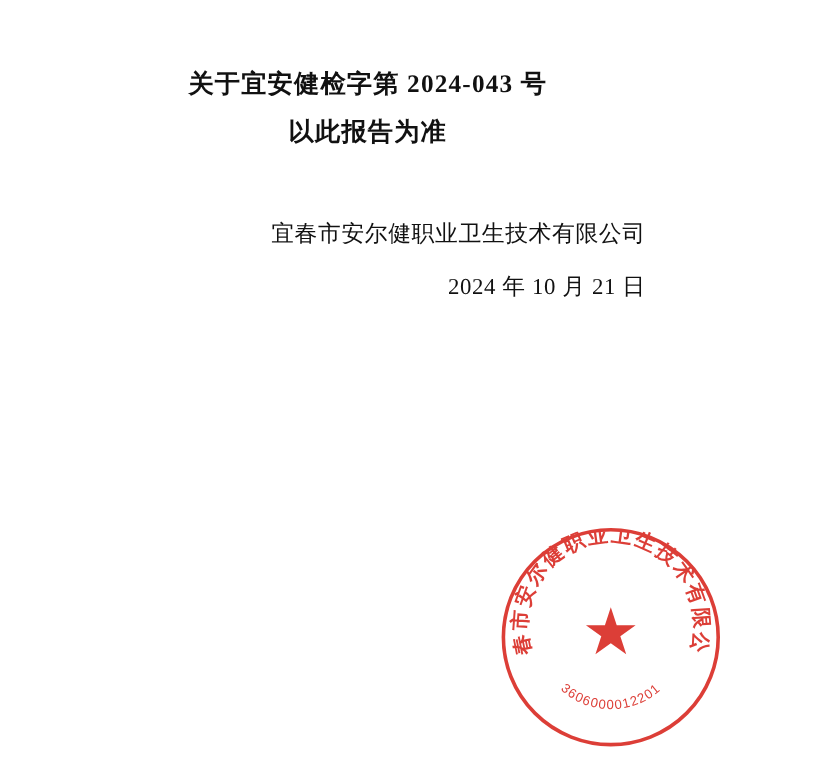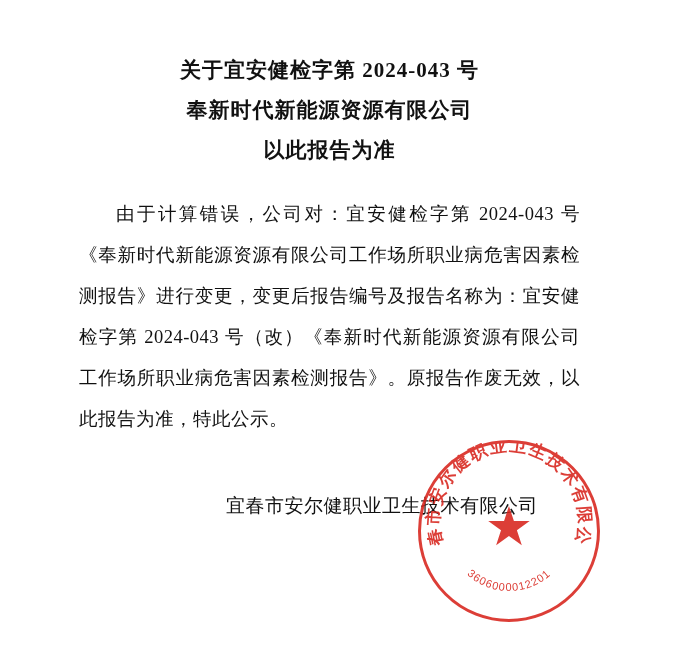--- a/index.html
+++ b/index.html
@@ -13,21 +13,21 @@
     font-family: "Liberation Serif", "DejaVu Serif", serif;
     color: #111111;
     overflow: hidden;
     position: relative;
   }
   .page {
     position: relative;
     width: 636px;
     height: 651px;
     box-sizing: border-box;
-    padding: 44px 56px 0 79px;
+    padding: 44px 56px 0 33px;
   }
   .title-block {
     text-align: center;
     margin-top: 6px;
   }
   .title-line {
     font-size: 21px;
     font-weight: bold;
     letter-spacing: 1px;
     line-height: 40px;
@@ -108,30 +108,27 @@
     letter-spacing: 1px;
   }
 </style>
 </head>
 <body>
 
 <div class="page">
 
   <div class="title-block">
     <div class="title-line">关于宜安健检字第 2024-043 号</div>
-    <div class="title-line">奉新时代新能源资源有限公司</div>
     <div class="title-line">以此报告为准</div>
   </div>
 
-  <div class="body-block">
-    <p class="body-para">由于计算错误，公司对：宜安健检字第 2024-043 号《奉新时代新能源资源有限公司工作场所职业病危害因素检测报告》进行变更，变更后报告编号及报告名称为：宜安健检字第 2024-043 号（改）《奉新时代新能源资源有限公司工作场所职业病危害因素检测报告》。原报告作废无效，以此报告为准，特此公示。</p>
-  </div>
 
   <div class="signature-block">
     <div class="sign-line">宜春市安尔健职业卫生技术有限公司</div>
+    <div class="sign-line">2024 年 10 月 21 日</div>
   </div>
 
   <div class="seal">
     <div class="seal-inner"></div>
     <svg class="seal-arc" viewBox="0 0 176 176">
       <defs>
         <path id="arcpath" d="M 20,95 A 70,70 0 1 1 156,95" fill="none"></path>
       </defs>
       <text text-anchor="middle">
         <textPath href="#arcpath" startOffset="50%">宜春市安尔健职业卫生技术有限公司</textPath>

